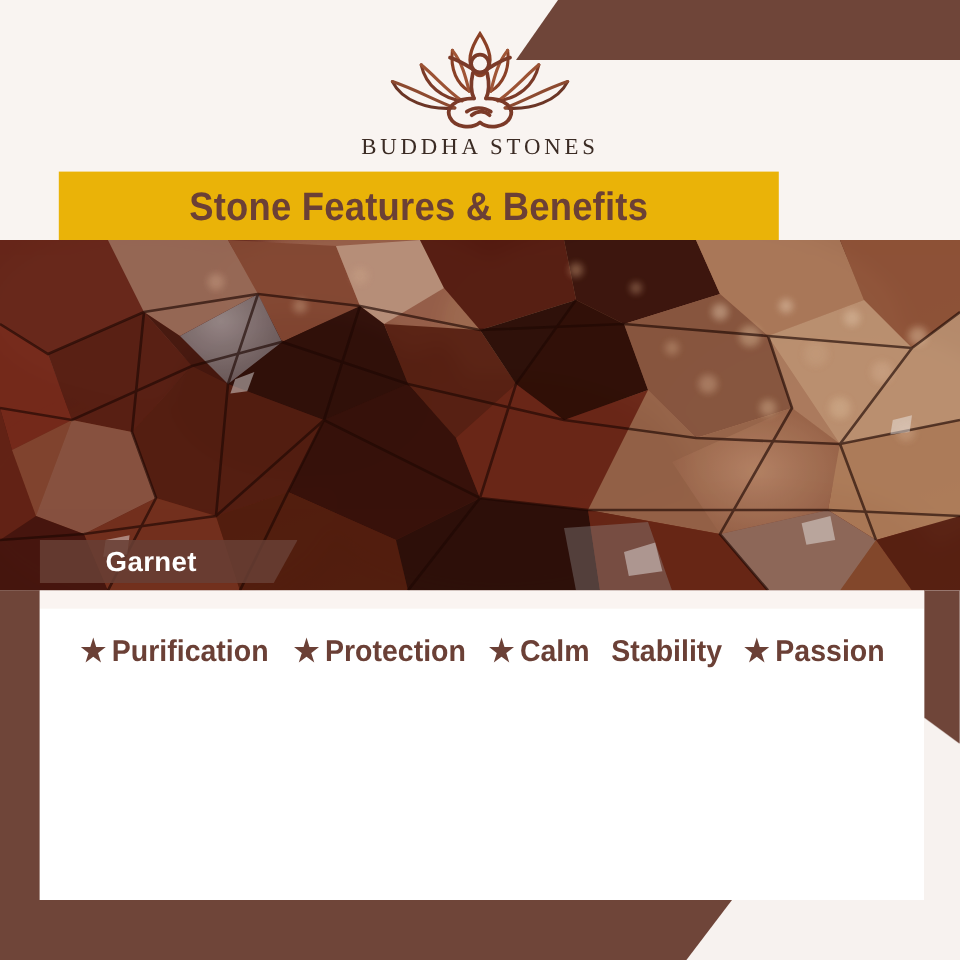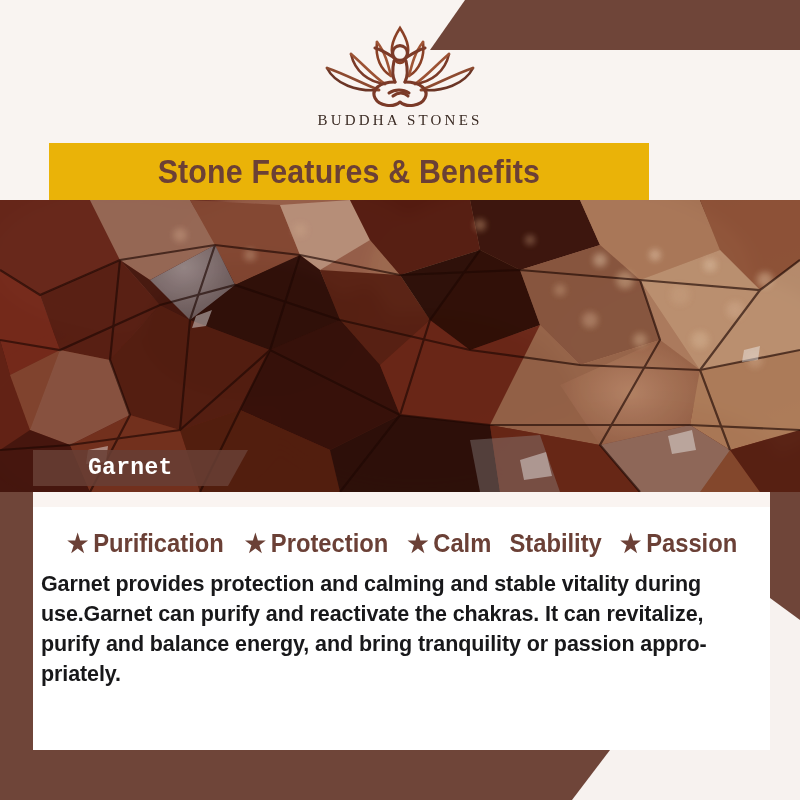--- a/index.html
+++ b/index.html
@@ -75,21 +75,21 @@
   .logo-mark {
     display: block;
     margin: 0 auto;
     width: 170px;
     height: 86px;
   }
   .logo-text {
     display: block;
     margin-top: 4px;
     font-family: "Liberation Serif", serif;
-    font-size: 15px;
+    font-size: 19px;
     letter-spacing: 3.2px;
     color: #3b2b24;
     font-weight: 400;
   }
 
   
   .title-banner {
     position: absolute;
     top: 143px;
     left: 49px;
@@ -125,21 +125,20 @@
   .stone-label {
     position: absolute;
     top: 450px;
     left: 33px;
     width: 215px;
     height: 36px;
     background: rgba(104, 63, 52, 0.86);
     clip-path: polygon(0 0, 100% 0, calc(100% - 20px) 100%, 0 100%);
     display: flex;
     align-items: center;
-    font-family: Liberation Mono, monospace;
   }
   .stone-label-text {
     margin-left: 55px;
     color: #ffffff;
     font-size: 23px;
     font-weight: bold;
     letter-spacing: 0.3px;
   }
 
   
@@ -406,21 +405,20 @@
       <span class="benefit nostar">
 
         <span>Stability</span>
       </span>
       <span class="benefit">
         <span class="star">★</span>
         <span>Passion</span>
       </span>
     </div>
 
-    <div class="body-text">Garnet provides protection and calming and stable vitality during use.Garnet can purify and reactivate the chakras. It can revitalize, purify and balance energy, and bring tranquility or passion appro-priately.</div>
   </div>
 
   <div class="deco-left-strip"></div>
   <div class="deco-right-strip"></div>
 
   <div class="deco-bottom-left"></div>
 
 </div>
 
 </body></html>

